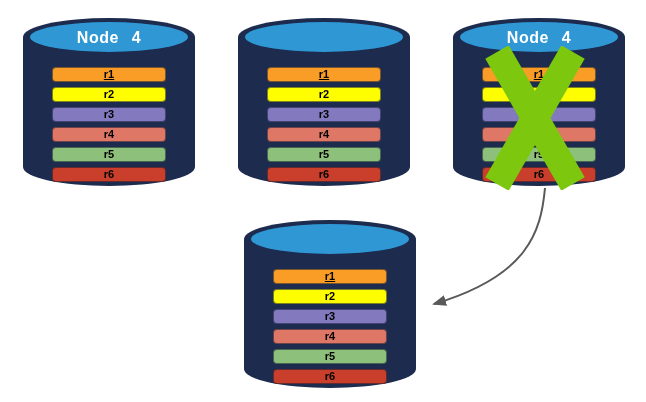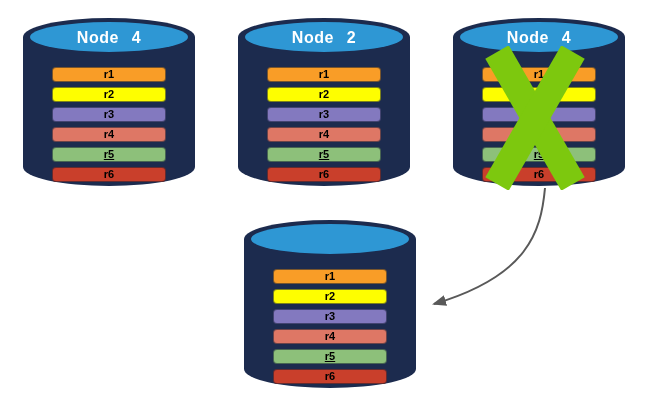--- a/index.html
+++ b/index.html
@@ -25,25 +25,25 @@
     letter-spacing:0.5px;word-spacing:8px;line-height:26px;
   }
 
   .rows{position:absolute;left:32px;top:51px;width:114px;}
   .row{
     height:13px;border-radius:4px;margin-bottom:5px;
     border:1px solid rgba(15,25,50,0.55);
     text-align:center;font-size:11px;font-weight:bold;color:#000;
     line-height:12px;
   }
-  .row-r1{background:var(--row-r1);}
+  .row-r1{background:var(--row-r1);text-decoration:underline;}
   .row-r2{background:var(--row-r2);}
   .row-r3{background:var(--row-r3);}
   .row-r4{background:var(--row-r4);}
-  .row-r5{background:var(--row-r5);text-decoration:underline;}
+  .row-r5{background:var(--row-r5);}
   .row-r6{background:var(--row-r6);}
 
   .fail-x{position:absolute;left:33px;top:30px;}
   .fail-x line{stroke:var(--failure-x);stroke-width:27;stroke-linecap:butt;}
 
   .arrow{position:absolute;left:418px;top:184px;}
   .arrow path.curve{stroke:var(--arrow);stroke-width:2;fill:none;}
   .arrow .head{fill:var(--arrow);}
 </style>
 </head>
@@ -65,21 +65,20 @@
       <div class="row row-r5">r5</div>
       <div class="row row-r6">r6</div>
     </div>
   </div>
 
   <div class="node node-2">
     <svg class="cyl" width="178" height="172" viewBox="0 0 178 172">
       <path class="body" d="M 3 21 A 86 19 0 0 1 175 21 L 175 151 A 86 19 0 0 1 3 151 Z"></path>
       <ellipse class="lid" cx="89" cy="21" rx="79" ry="15"></ellipse>
     </svg>
-    <div class="node-title">Node 2</div>
     <div class="rows">
       <div class="row row-r1">r1</div>
       <div class="row row-r2">r2</div>
       <div class="row row-r3">r3</div>
       <div class="row row-r4">r4</div>
       <div class="row row-r5">r5</div>
       <div class="row row-r6">r6</div>
     </div>
   </div>
 

